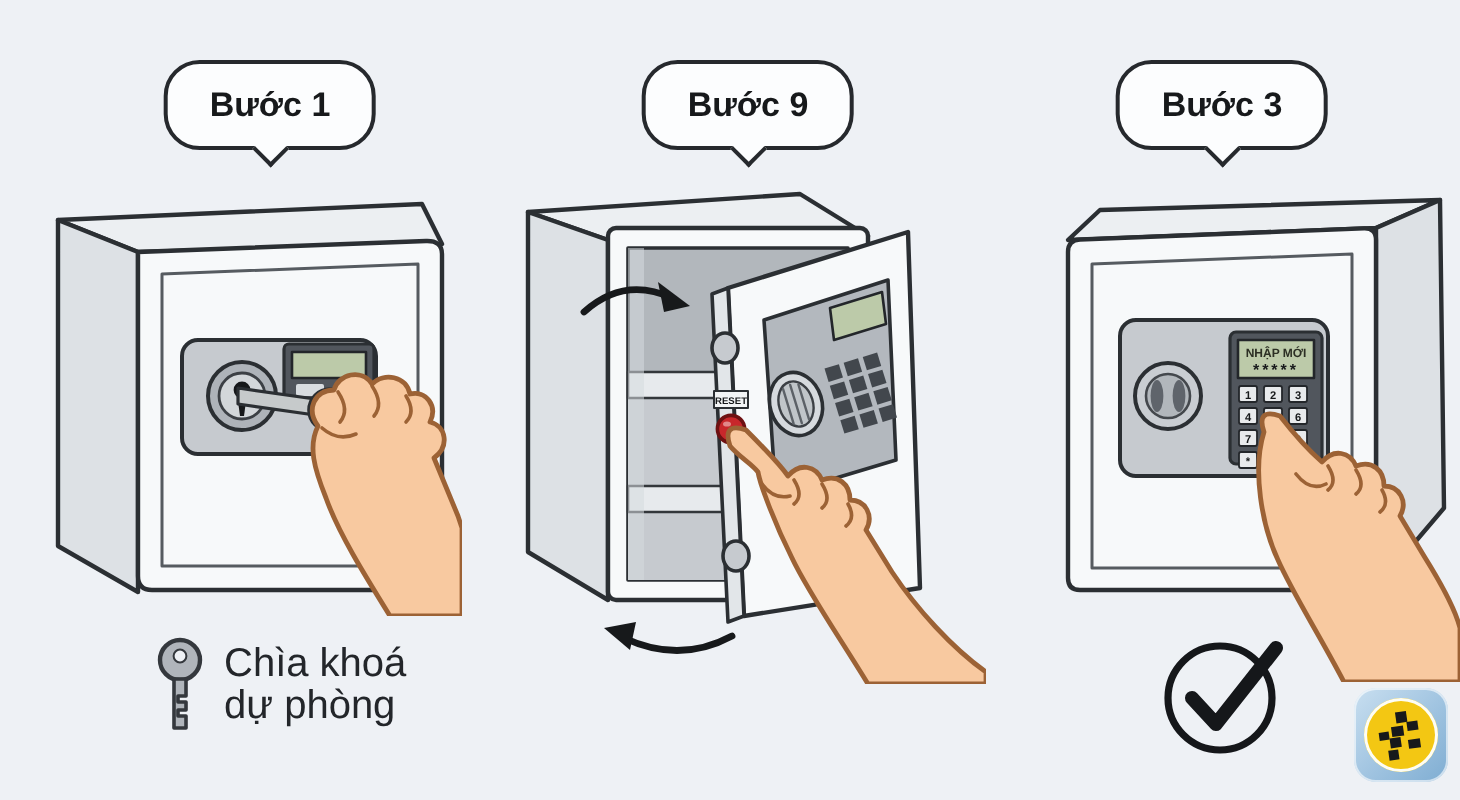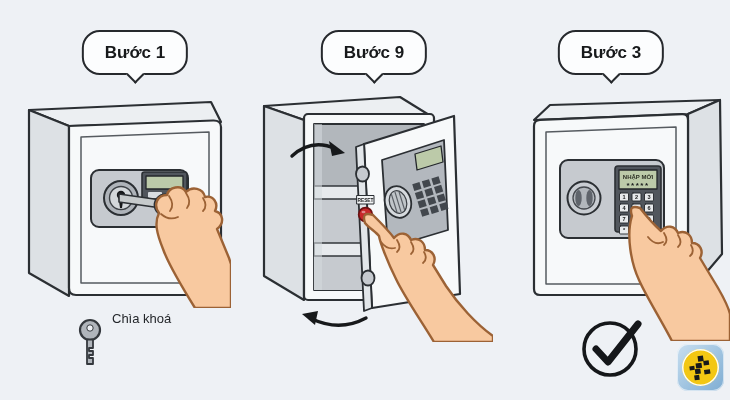--- a/index.html
+++ b/index.html
@@ -13,21 +13,21 @@
     background:#fcfdfe;border:2px solid #26292d;border-radius:18px;
     font-size:17px;font-weight:700;color:#17191b;white-space:nowrap;
   }
   .bubble::after{
     content:"";position:absolute;left:50%;bottom:-7.5px;width:11px;height:11px;margin-left:-6px;
     background:#fcfdfe;border-right:2px solid #26292d;border-bottom:2px solid #26292d;
     transform:rotate(45deg);
   }
   .safe-svg{position:absolute;}
   .caption{
-    position:absolute;left:112px;top:308px;font-size:13px;line-height:21px;color:#23262a;
+    position:absolute;left:112px;top:322px;font-size:20px;line-height:21px;color:#23262a;
   }
   svg text{font-family:"Liberation Sans","DejaVu Sans",sans-serif;}
   .logo{
     position:absolute;left:677px;top:344px;width:47px;height:47px;border-radius:11px;
     background:linear-gradient(135deg,#c9dff0 0%,#9fc3e0 55%,#7fadd2 100%);
     display:flex;align-items:center;justify-content:center;
     box-shadow:0 0 0 1px rgba(255,255,255,.6) inset;
   }
   .logo-circle{
     width:37px;height:37px;border-radius:50%;background:#f3c713;
@@ -209,20 +209,21 @@
     </g>
   </svg>
 
   <svg style="position:absolute;left:76px;top:318px" width="30" height="52" viewBox="0 0 30 52">
     <circle cx="14" cy="12" r="10" fill="#b0b5bb" stroke="#34383d" stroke-width="2.2"></circle>
     <circle cx="14" cy="10" r="3.2" fill="#eef1f5" stroke="#34383d" stroke-width="1"></circle>
     <path d="M11,21.5 L17,21.5 L17,30 L13,30 L13,33 L17,33 L17,37 L13,37 L13,40 L17,40 L17,46 L11,46 Z" fill="#b0b5bb" stroke="#34383d" stroke-width="1.8" stroke-linejoin="round"></path>
   </svg>
   <div class="caption">
     <div>Chìa khoá</div>
+    <div>dự phòng</div>
   </div>
 
   <svg style="position:absolute;left:576px;top:310px" width="76" height="74" viewBox="0 0 76 74">
     <circle cx="34" cy="39" r="26" fill="none" stroke="#15171a" stroke-width="3.6"></circle>
     <path d="M20,39 L32,52 L62,14" fill="none" stroke="#15171a" stroke-width="7" stroke-linecap="round" stroke-linejoin="round"></path>
   </svg>
 
   <div class="logo">
     <div class="logo-circle">
       <svg width="27" height="27" viewBox="0 0 27 27">

